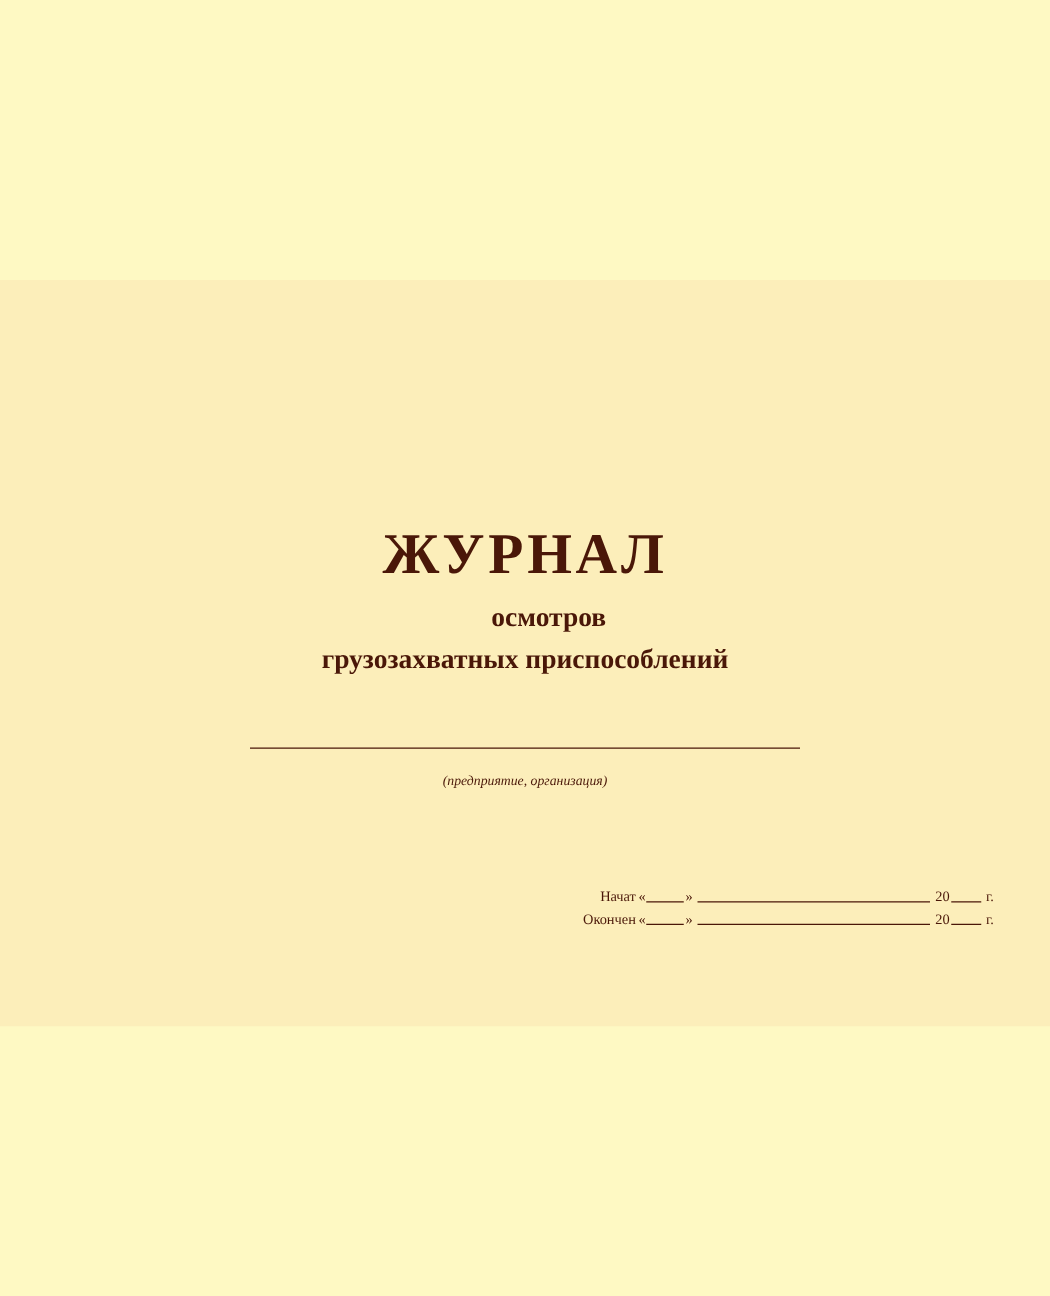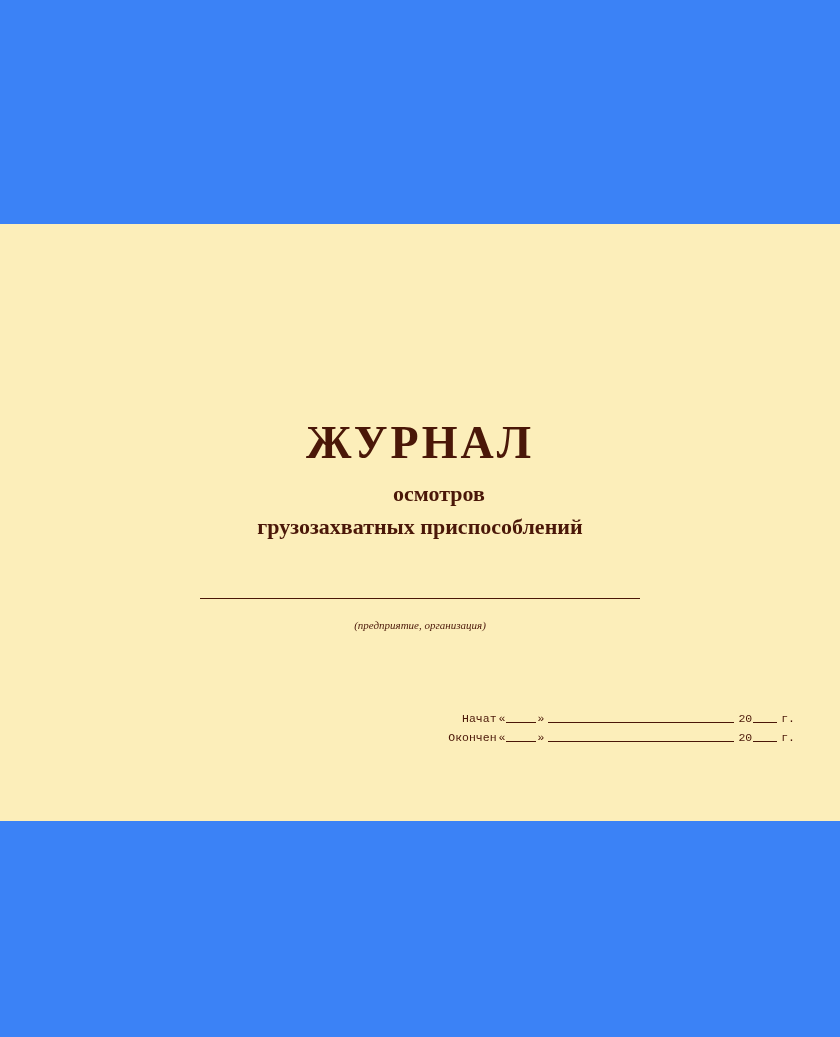--- a/index.html
+++ b/index.html
@@ -12,21 +12,21 @@
     height: 1037px;
     position: relative;
     font-family: "Liberation Serif", serif;
   }
   .page {
     position: absolute;
     left: 0;
     top: 0;
     width: 840px;
     height: 1037px;
-    background: #3b82f6;
+    background: #fef9c3;
   }
   .cover {
     position: absolute;
     left: 0;
     top: 224px;
     width: 840px;
     height: 597px;
     background: #fceeba;
   }
   .cover-inner {
@@ -86,21 +86,21 @@
     font-style: italic;
     font-size: 11px;
     color: #4a1708;
   }
   .dates-block {
     position: absolute;
     right: 45px;
     top: 488px;
     width: 480px;
     color: #4a1708;
-    font-family: Liberation Mono, monospace;
+    font-family: Liberation Serif, serif;
     font-size: 11.5px;
   }
   .date-row {
     display: flex;
     justify-content: flex-end;
     align-items: flex-end;
     margin-bottom: 6px;
     white-space: nowrap;
   }
   .date-label {

